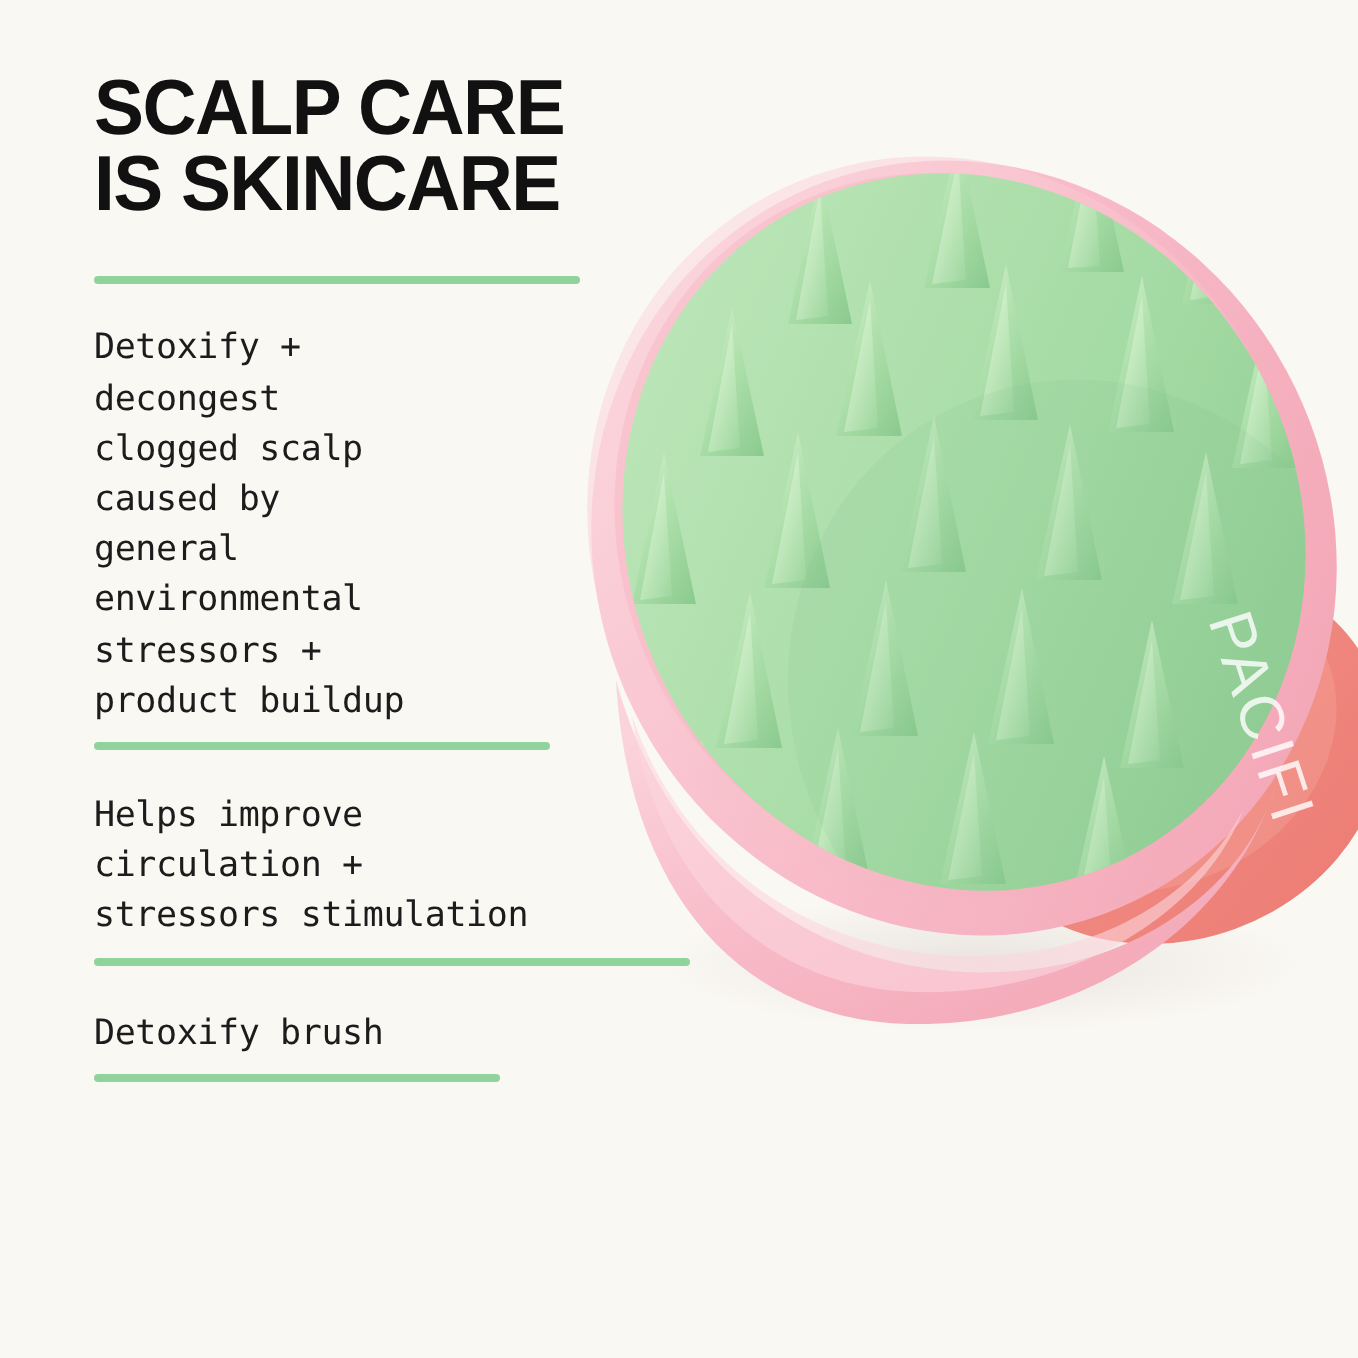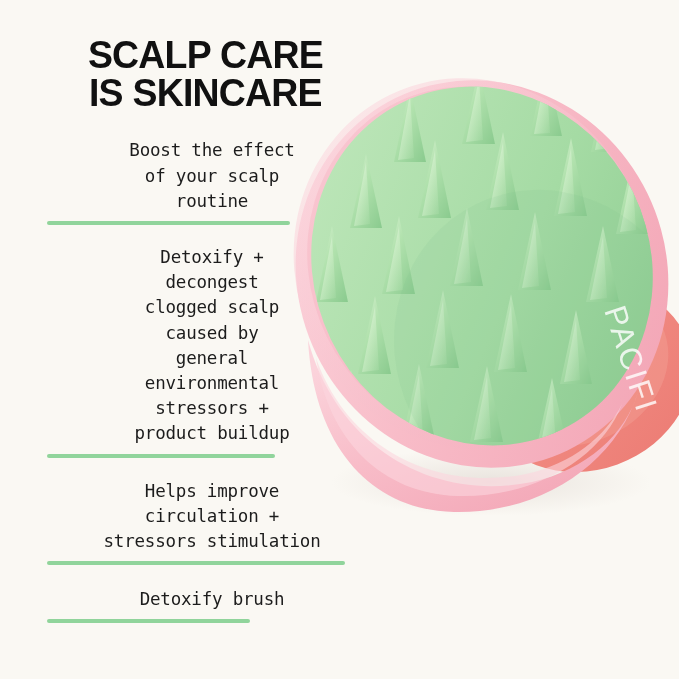--- a/index.html
+++ b/index.html
@@ -38,21 +38,20 @@
     height: 100%;
   }
 
   
   #text-column {
     position: absolute;
     left: 47px;
     top: 36px;
     width: 330px;
     z-index: 5;
-    text-align: center;
   }
 
   #headline {
     font-family: "Liberation Sans", sans-serif;
     font-weight: bold;
     font-size: 39px;
     line-height: 0.98;
     letter-spacing: -0.8px;
     color: #111111;
     transform: scaleX(0.96);
@@ -224,23 +223,20 @@
       </g>
     </svg>
   </div>
 
   <div id="text-column">
 
     <h1 id="headline">SCALP CARE
 IS SKINCARE</h1>
 
     <div class="feature-block">
-      <p class="feature-text">Boost the effect
-of your scalp
-routine</p>
       <div class="divider" style="width:243px"></div>
     </div>
     <div class="gap-1"></div>
 
     <div class="feature-block">
       <p class="feature-text">Detoxify +
 decongest
 clogged scalp
 caused by
 general

